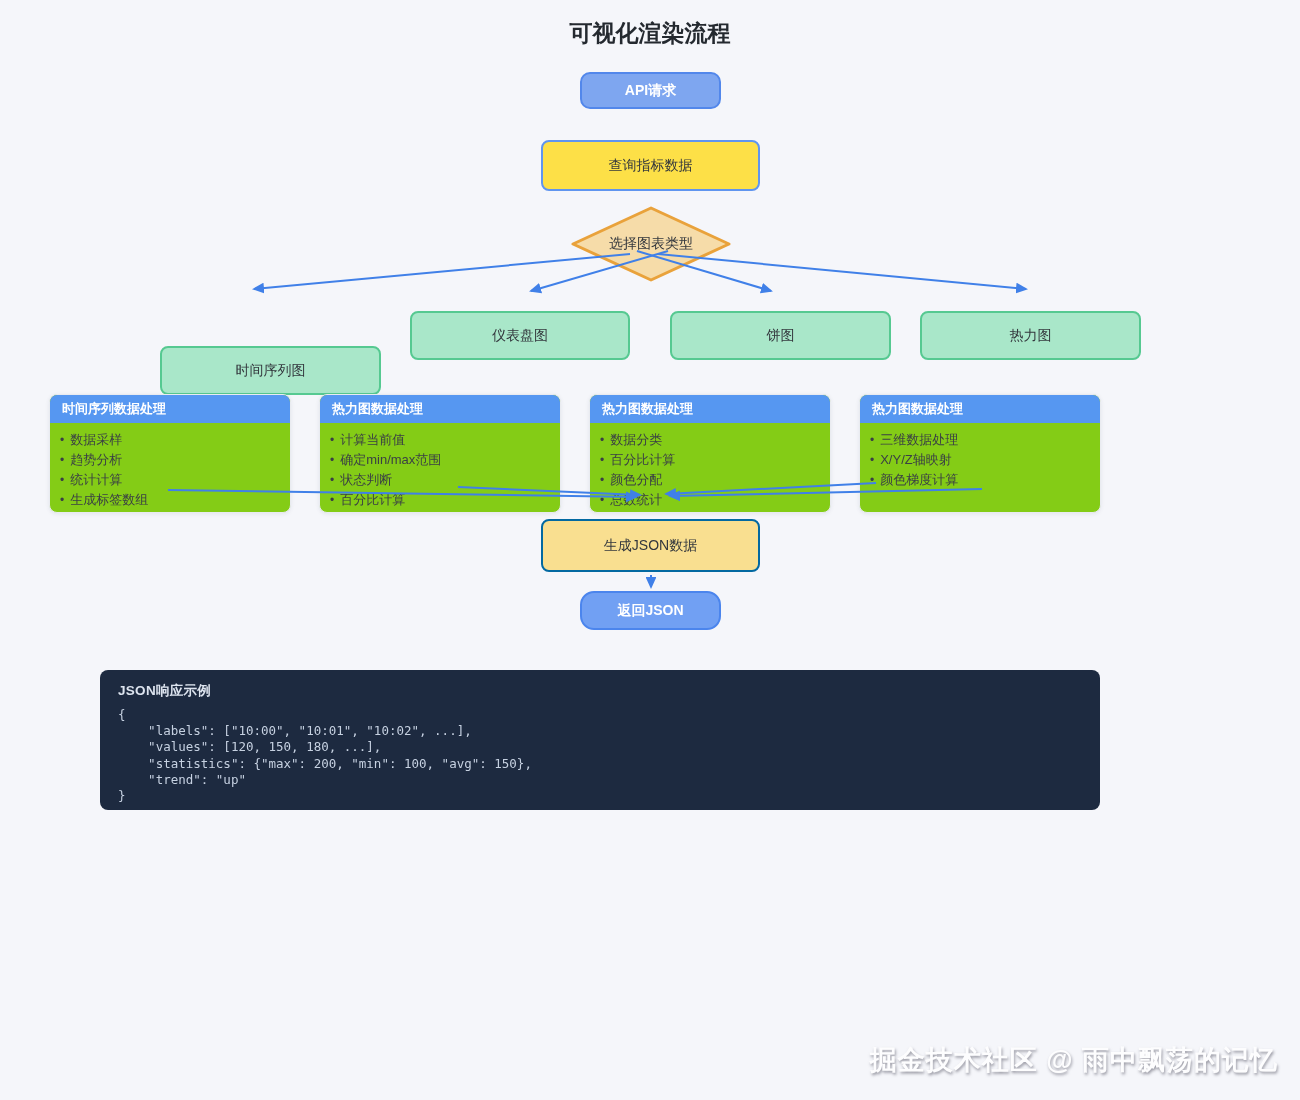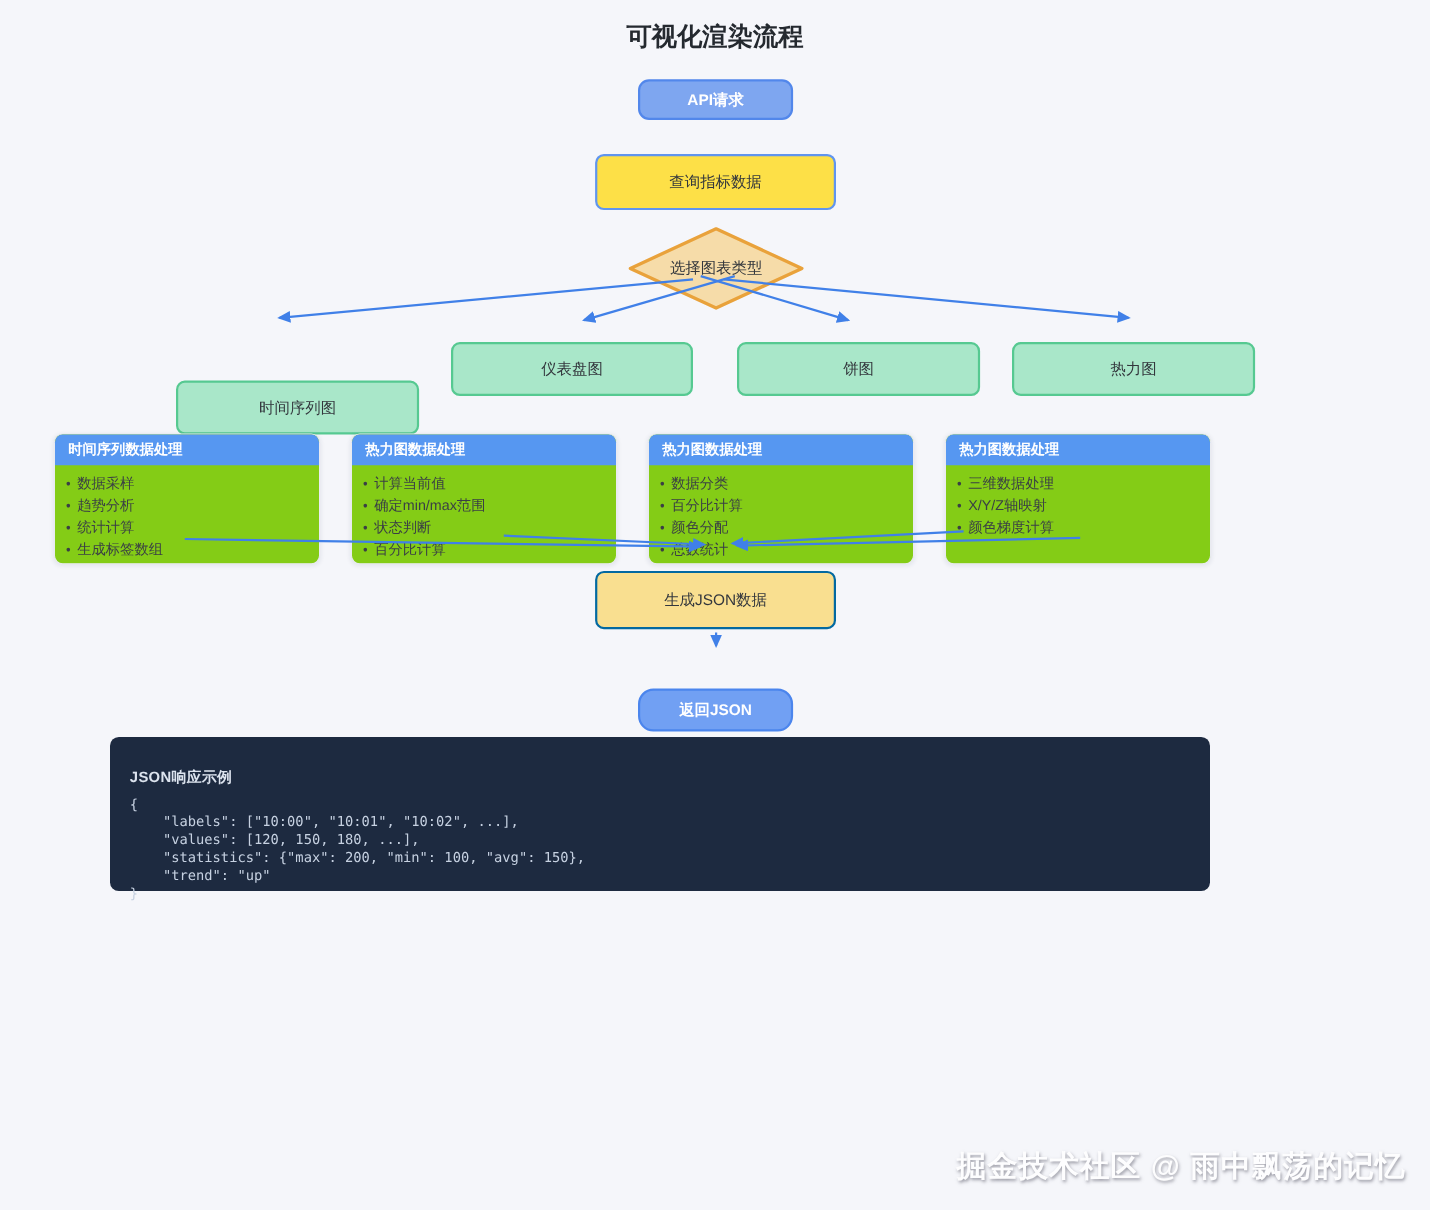--- a/index.html
+++ b/index.html
@@ -70,28 +70,28 @@
     padding-left: 12px;
   }
   .proc-card ul { list-style: none; padding: 7px 10px 0 10px; }
   .proc-card li {
     font-size: 13px; color: #3A3F45; line-height: 20px;
     white-space: nowrap;
   }
   .proc-card li::before { content: "•"; font-size: 12px; margin-right: 6px; color: #3A3F45; }
 
   #json-node   { left: 541px; top: 519px; width: 219px; height: 53px; }
-  #return-node { left: 580px; top: 626px; width: 141px; height: 39px; }
+  #return-node { left: 580px; top: 591px; width: 141px; height: 39px; }
 
   #arrow-layer { left: 0; top: 0; width: 1300px; height: 660px; pointer-events: none; z-index: 6; }
 
   .code-block {
     left: 100px; top: 670px; width: 1000px; height: 140px;
     background: #1D2A40; border-radius: 8px;
-    padding: 28px 18px 0 18px;
+    padding: 12px 18px 0 18px;
   }
   .code-block .code-title {
     font-size: 13.5px; font-weight: bold; color: #DCE3EE;
     letter-spacing: 0.3px;
   }
   .code-block pre {
     margin-top: 7px;
     font-family: "DejaVu Sans Mono", "Liberation Mono", monospace;
     font-size: 12.5px; line-height: 16.2px; color: #C6D1E1;
     white-space: pre;

